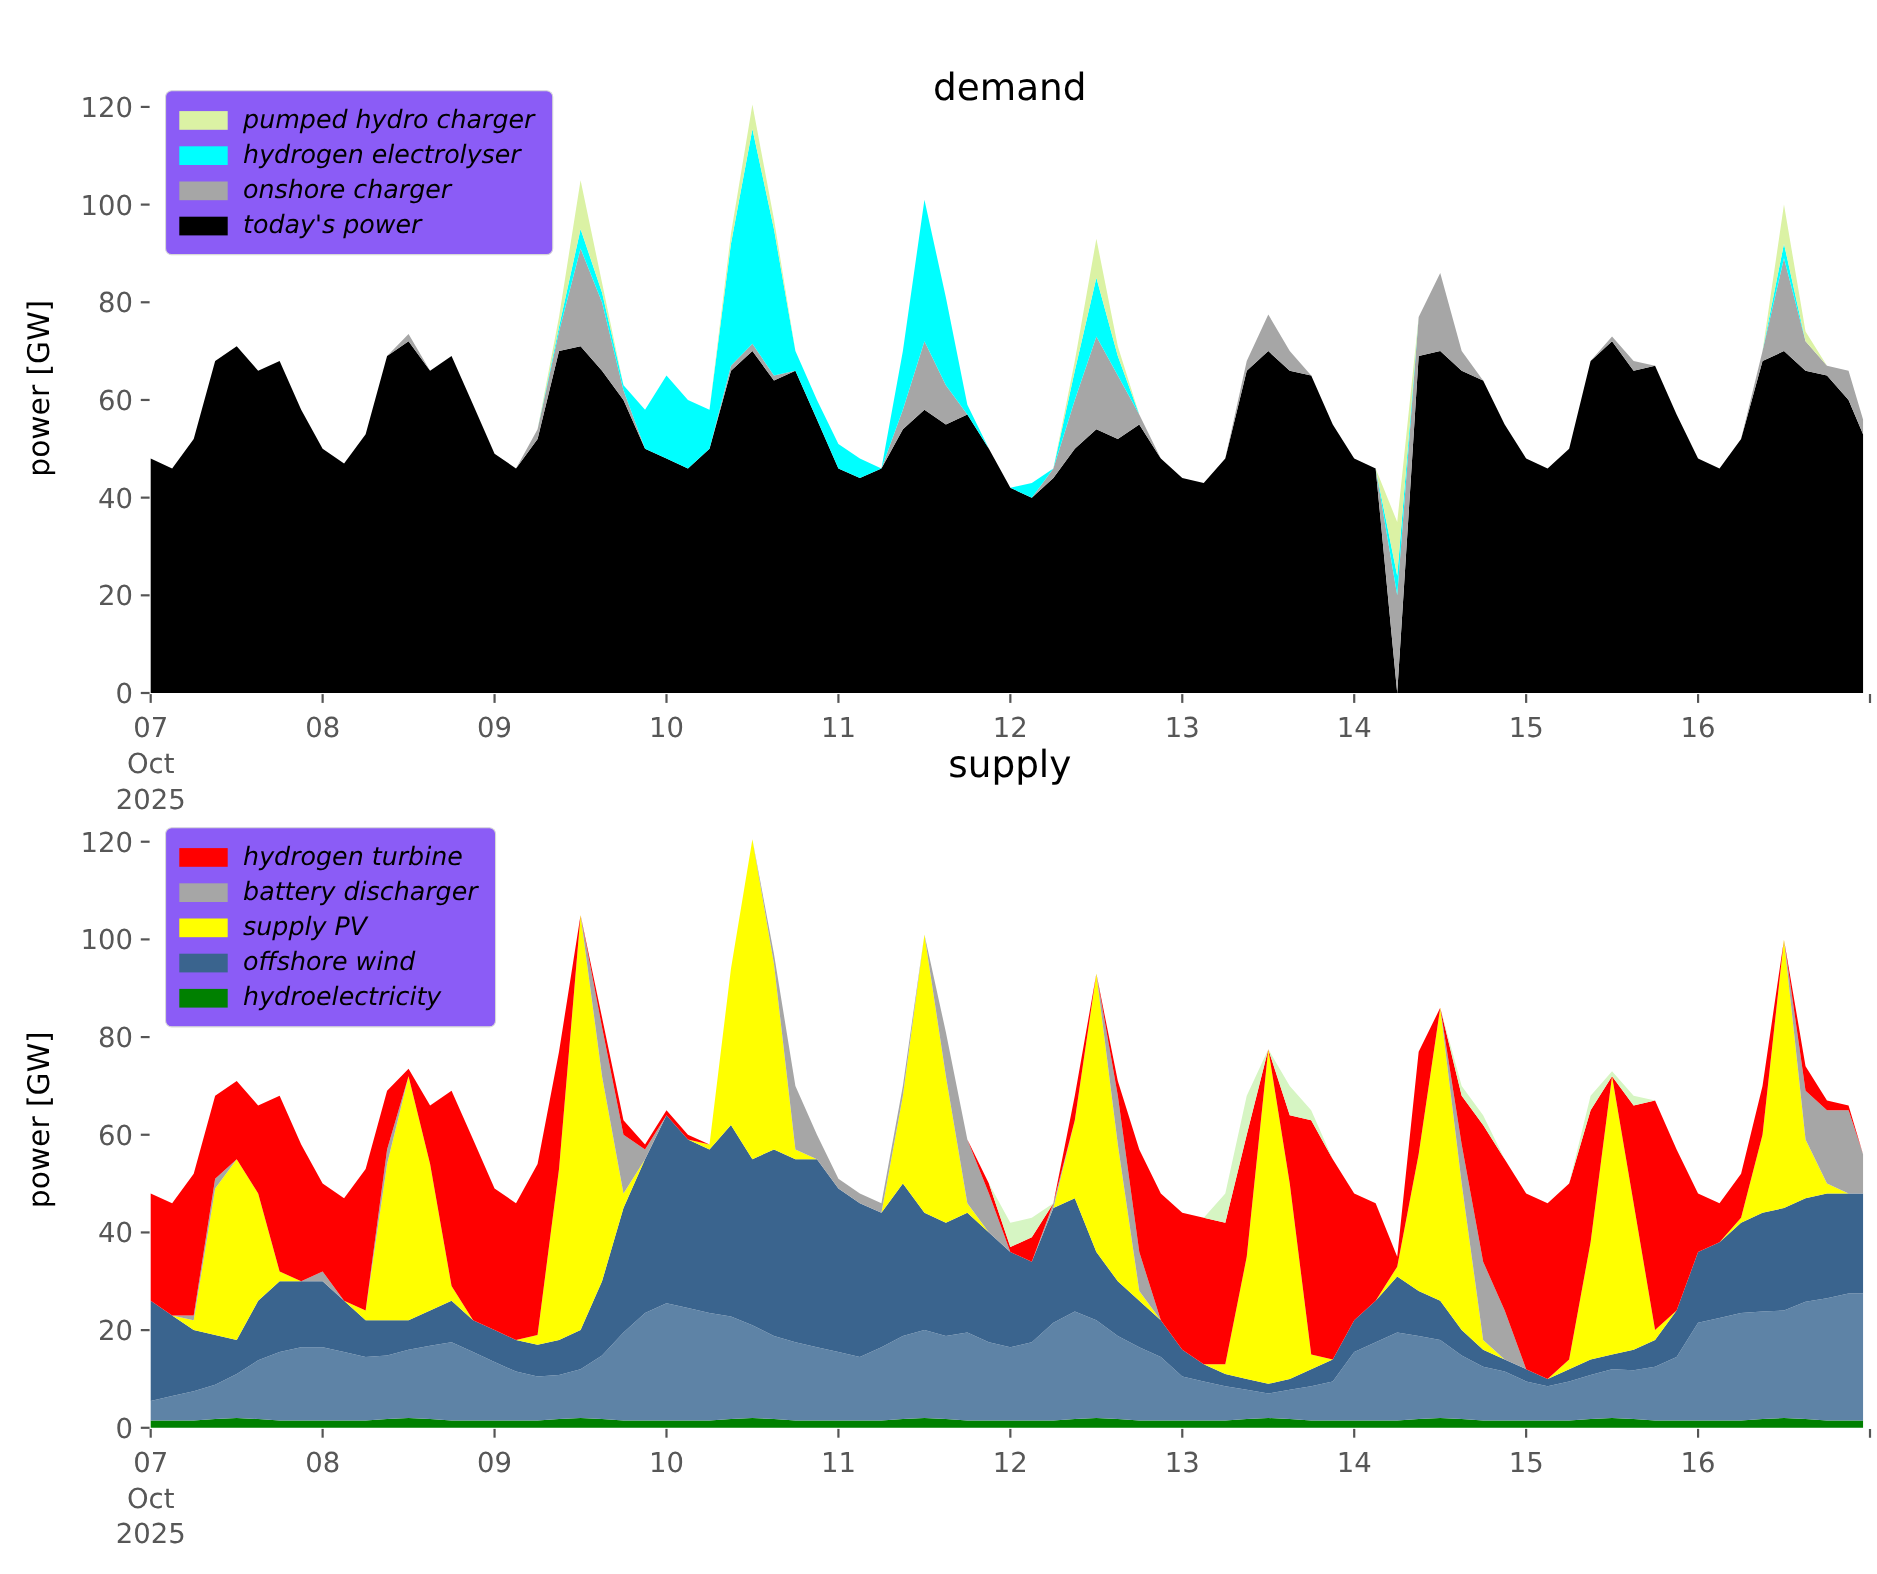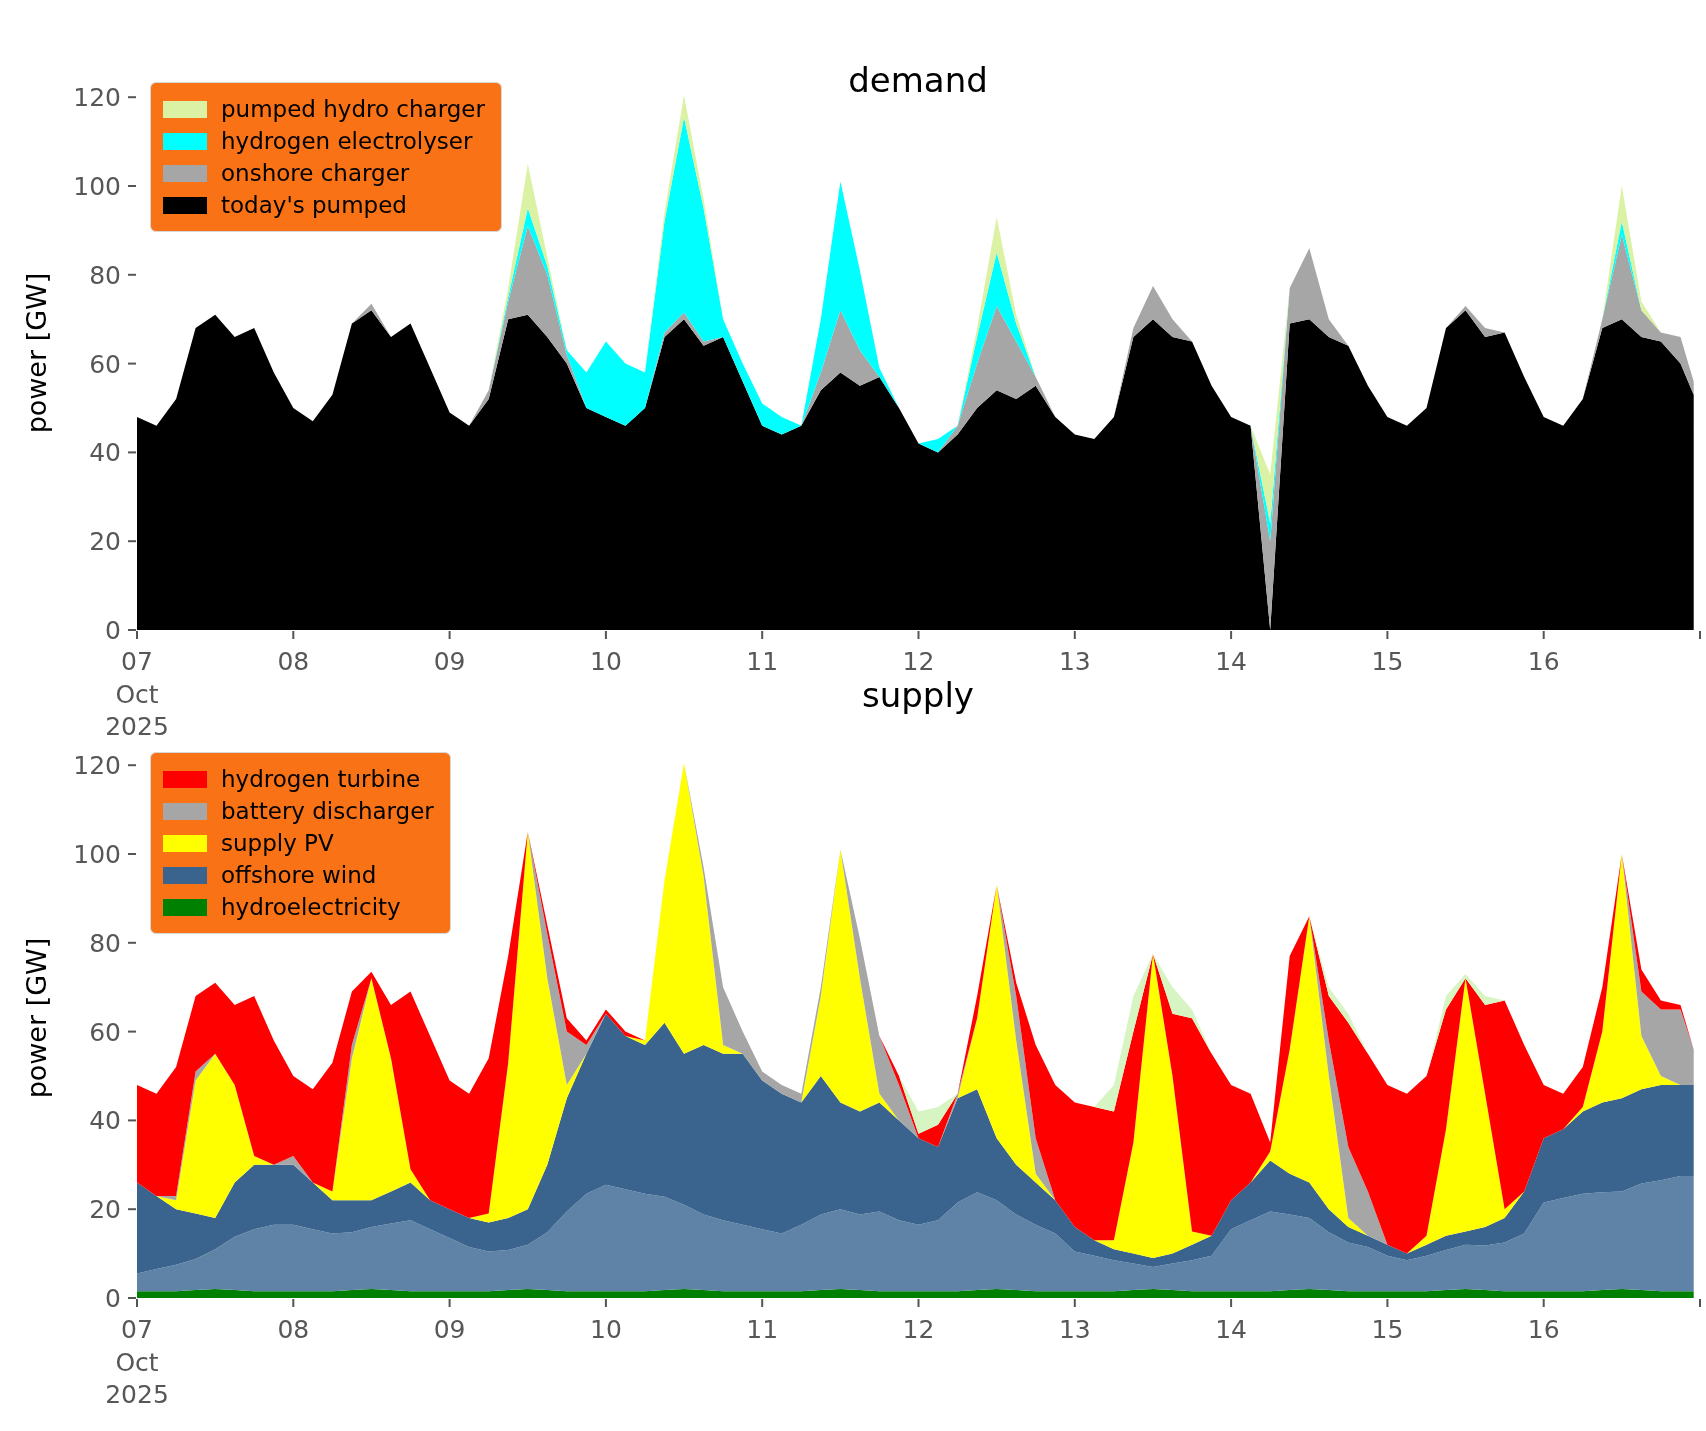--- a/index.html
+++ b/index.html
@@ -2,22 +2,22 @@
 <html><head>
 <meta charset="utf-8">
 <style>
   html,body{margin:0;padding:0;background:#ffffff;}
   body{width:1706px;height:1431px;font-family:"DejaVu Sans","Liberation Sans",sans-serif;}
   .page{position:relative;width:1706px;height:1431px;background:#fff;overflow:hidden;}
   #chart-svg{position:absolute;left:0;top:0;}
   .chart-title{position:absolute;transform:translateX(-50%);font-size:34px;color:#000;white-space:nowrap;margin-top:44px;}
   .y-label{position:absolute;font-size:27px;color:#000;white-space:nowrap;
            transform:translate(-50%,-50%) rotate(-90deg);}
-  .legend{position:absolute;background:#f97316;border:1px solid #d8d8d8;border-radius:6px;
-          padding:10px 16px 10px 12px;box-shadow:0 0 0 0 rgba(0,0,0,0);}
+  .legend{position:absolute;background:#8b5cf6;border:1px solid #d8d8d8;border-radius:6px;
+          padding:10px 16px 10px 12px;box-shadow:0 0 0 0 rgba(0,0,0,0);font-style:italic;}
   .legend-item{display:flex;align-items:center;height:32px;}
   .legend-swatch{display:inline-block;width:44px;height:17px;margin-right:14px;flex:0 0 auto;}
   .legend-label{font-size:23px;color:#000;white-space:nowrap;line-height:1;}
 </style>
 </head>
 <body>
 
 <div class="page">
   <svg id="chart-svg" width="1706" height="1431">
       <path d="M137.0 416.9 L156.5 425.8 L176.1 399.1 L195.6 328.1 L215.2 314.8 L234.7 337.0 L254.2 328.1 L273.8 372.5 L293.3 408.0 L312.8 421.3 L332.4 394.7 L351.9 323.6 L371.4 310.3 L391.0 337.0 L410.5 323.6 L430.1 368.0 L449.6 412.4 L469.1 425.8 L488.7 399.1 L508.2 319.2 L527.8 314.8 L547.3 337.0 L566.8 363.6 L586.4 408.0 L605.9 416.9 L625.4 425.8 L645.0 408.0 L664.5 337.0 L684.0 319.2 L703.6 345.8 L723.1 337.0 L742.7 381.4 L762.2 425.8 L781.7 434.6 L801.3 425.8 L820.8 390.2 L840.4 372.5 L859.9 385.8 L879.4 376.9 L899.0 408.0 L918.5 443.5 L938.0 452.4 L957.6 434.6 L977.1 408.0 L996.7 390.2 L1016.2 399.1 L1035.7 385.8 L1055.3 416.9 L1074.8 434.6 L1094.3 439.1 L1113.9 416.9 L1133.4 337.0 L1153.0 319.2 L1172.5 337.0 L1192.0 341.4 L1211.6 385.8 L1231.1 416.9 L1250.6 425.8 L1270.2 630.0 L1289.7 323.6 L1309.3 319.2 L1328.8 337.0 L1348.3 345.8 L1367.9 385.8 L1387.4 416.9 L1406.9 425.8 L1426.5 408.0 L1446.0 328.1 L1465.5 310.3 L1485.1 337.0 L1504.6 332.5 L1524.2 376.9 L1543.7 416.9 L1563.2 425.8 L1582.8 399.1 L1602.3 328.1 L1621.8 319.2 L1641.4 337.0 L1660.9 341.4 L1680.5 363.6 L1693.7 394.7 L1693.7 630.0 L1680.5 630.0 L1660.9 630.0 L1641.4 630.0 L1621.8 630.0 L1602.3 630.0 L1582.8 630.0 L1563.2 630.0 L1543.7 630.0 L1524.2 630.0 L1504.6 630.0 L1485.1 630.0 L1465.5 630.0 L1446.0 630.0 L1426.5 630.0 L1406.9 630.0 L1387.4 630.0 L1367.9 630.0 L1348.3 630.0 L1328.8 630.0 L1309.3 630.0 L1289.7 630.0 L1270.2 630.0 L1250.6 630.0 L1231.1 630.0 L1211.6 630.0 L1192.0 630.0 L1172.5 630.0 L1153.0 630.0 L1133.4 630.0 L1113.9 630.0 L1094.3 630.0 L1074.8 630.0 L1055.3 630.0 L1035.7 630.0 L1016.2 630.0 L996.7 630.0 L977.1 630.0 L957.6 630.0 L938.0 630.0 L918.5 630.0 L899.0 630.0 L879.4 630.0 L859.9 630.0 L840.4 630.0 L820.8 630.0 L801.3 630.0 L781.7 630.0 L762.2 630.0 L742.7 630.0 L723.1 630.0 L703.6 630.0 L684.0 630.0 L664.5 630.0 L645.0 630.0 L625.4 630.0 L605.9 630.0 L586.4 630.0 L566.8 630.0 L547.3 630.0 L527.8 630.0 L508.2 630.0 L488.7 630.0 L469.1 630.0 L449.6 630.0 L430.1 630.0 L410.5 630.0 L391.0 630.0 L371.4 630.0 L351.9 630.0 L332.4 630.0 L312.8 630.0 L293.3 630.0 L273.8 630.0 L254.2 630.0 L234.7 630.0 L215.2 630.0 L195.6 630.0 L176.1 630.0 L156.5 630.0 L137.0 630.0 Z" fill="#000000" stroke="none"></path>
@@ -121,21 +121,21 @@
       <div class="legend-item">
         <span class="legend-swatch" style="background: rgb(0, 255, 255);"></span>
         <span class="legend-label">hydrogen electrolyser</span>
       </div>
       <div class="legend-item">
         <span class="legend-swatch" style="background: rgb(166, 166, 166);"></span>
         <span class="legend-label">onshore charger</span>
       </div>
       <div class="legend-item">
         <span class="legend-swatch" style="background: rgb(0, 0, 0);"></span>
-        <span class="legend-label">today's pumped</span>
+        <span class="legend-label">today's power</span>
       </div>
     </div>
   <div class="legend" id="legend-supply" style="left:150px;top:752px">
       <div class="legend-item">
         <span class="legend-swatch" style="background: rgb(255, 0, 0);"></span>
         <span class="legend-label">hydrogen turbine</span>
       </div>
       <div class="legend-item">
         <span class="legend-swatch" style="background: rgb(166, 166, 166);"></span>
         <span class="legend-label">battery discharger</span>

